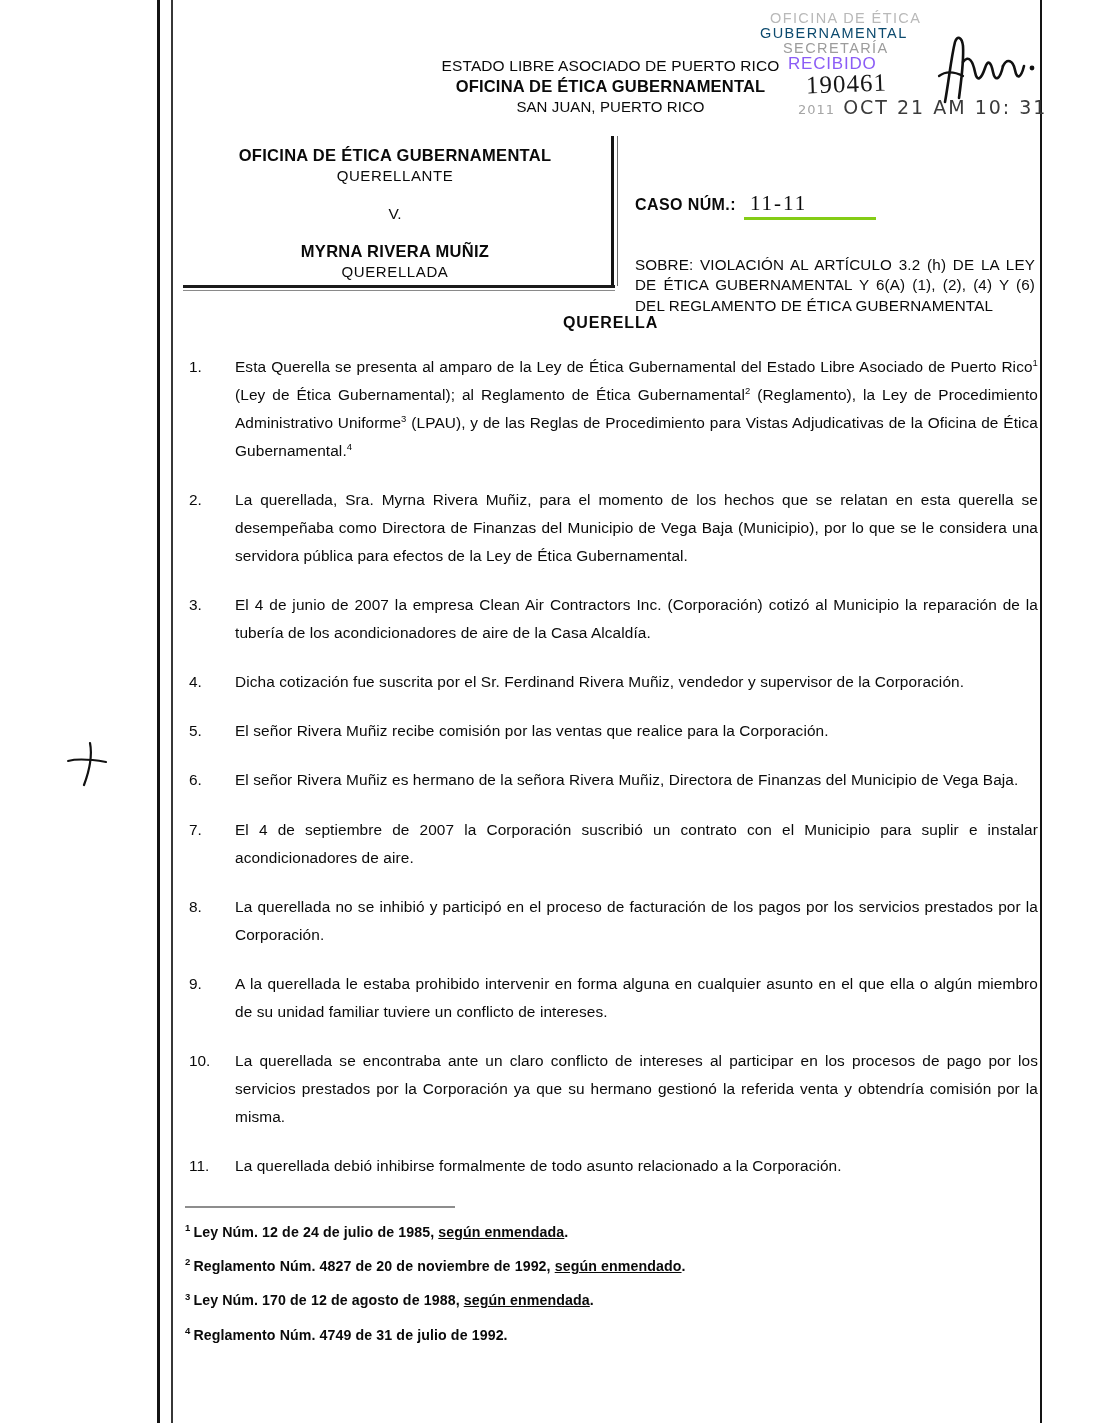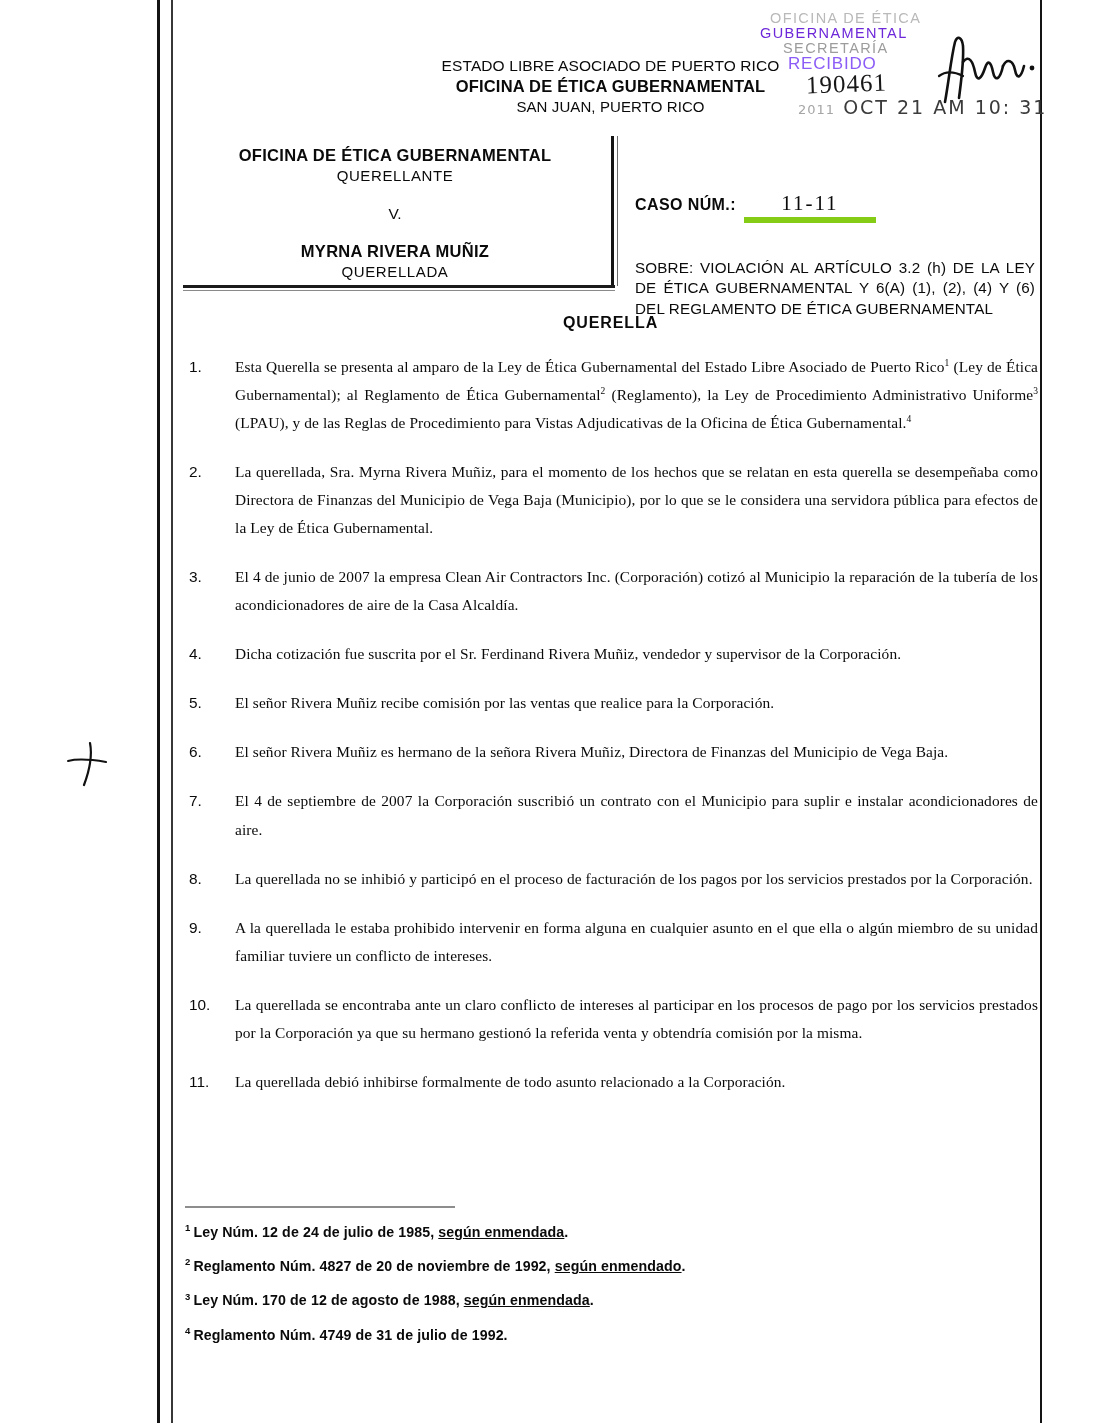--- a/index.html
+++ b/index.html
@@ -71,21 +71,21 @@
   .stamp-faint {
     position: absolute;
     left: 22px;
     top: 2px;
     font-size: 14.5px;
     line-height: 1.18;
     color: #b9b9b9;
     letter-spacing: 1.4px;
     white-space: nowrap;
   }
-  .stamp-faint.s2 { left: 12px; top: 17px; color: #6d28d9; }
+  .stamp-faint.s2 { left: 12px; top: 17px; color: #0c4a6e; }
   .stamp-faint.s3 { left: 35px; top: 32px; color: #9c9c9c; }
   .stamp-recibido {
     position: absolute;
     left: 40px;
     top: 46px;
     font-size: 17px;
     color: #8b5cf6;
     letter-spacing: .8px;
   }
   .stamp-number {
@@ -184,23 +184,23 @@
     padding-top: 10px;
   }
   .caso-label {
     font-weight: bold;
     letter-spacing: .4px;
     white-space: nowrap;
     margin-top: 48px;
   }
   .caso-value-wrap {
     margin-left: 8px;
-    border-bottom: 6px solid #84cc16;
+    border-bottom: 3px solid #84cc16;
     min-width: 120px;
-    text-align: center;
+    text-align: left;
     padding: 0 6px 1px 6px;
   }
   .caso-value {
     font-family: "Liberation Serif", serif;
     font-size: 21px;
     letter-spacing: 2px;
   }
   .sobre {
     margin-top: 35px;
     font-size: 15.2px;
@@ -228,21 +228,20 @@
     width: 52px;
     flex: 0 0 52px;
     padding-left: 6px;
     box-sizing: border-box;
   }
   .para-text {
     flex: 1;
     text-align: justify;
     text-justify: inter-word;
     letter-spacing: .1px;
-    font-family: Liberation Serif, serif;
   }
   .para-text sup {
     font-size: 9.5px;
     vertical-align: super;
     line-height: 0;
   }
 
   
   .footnote-zone {
     position: absolute;

